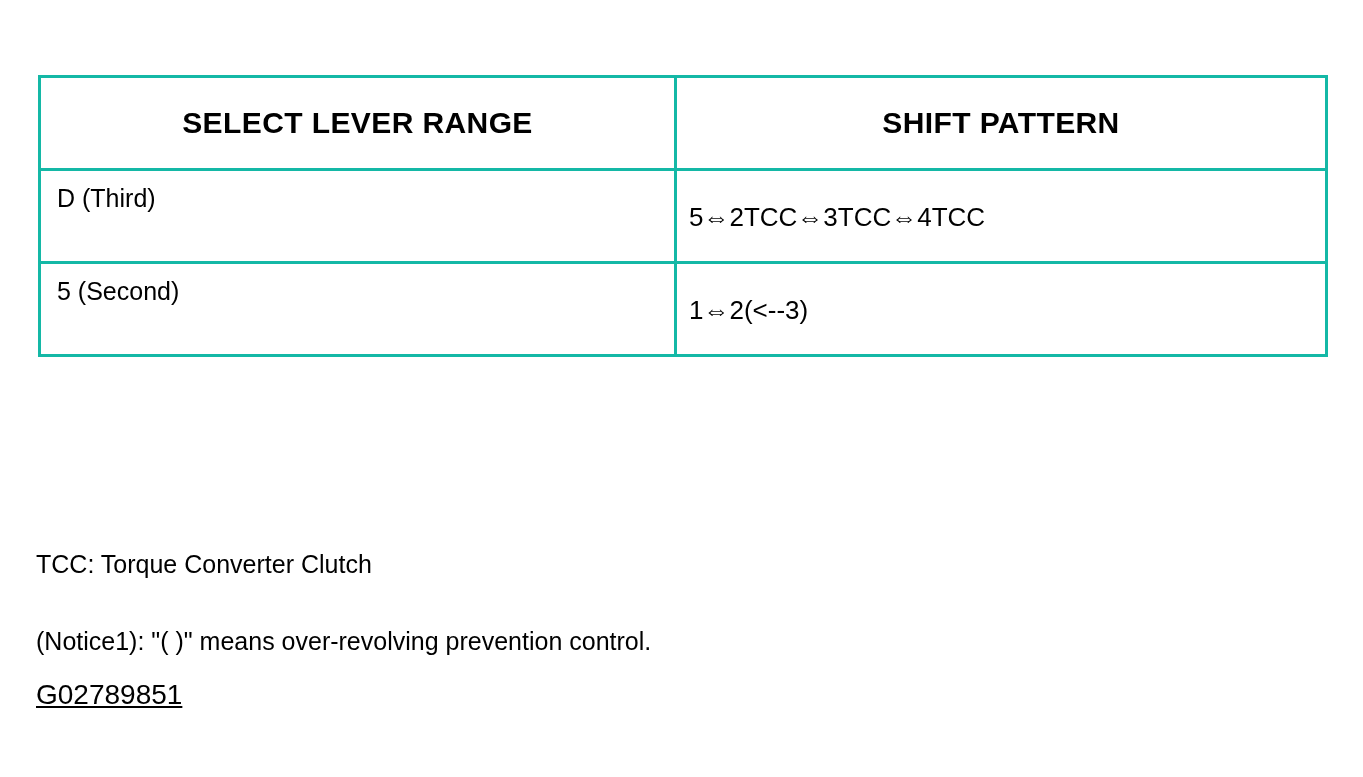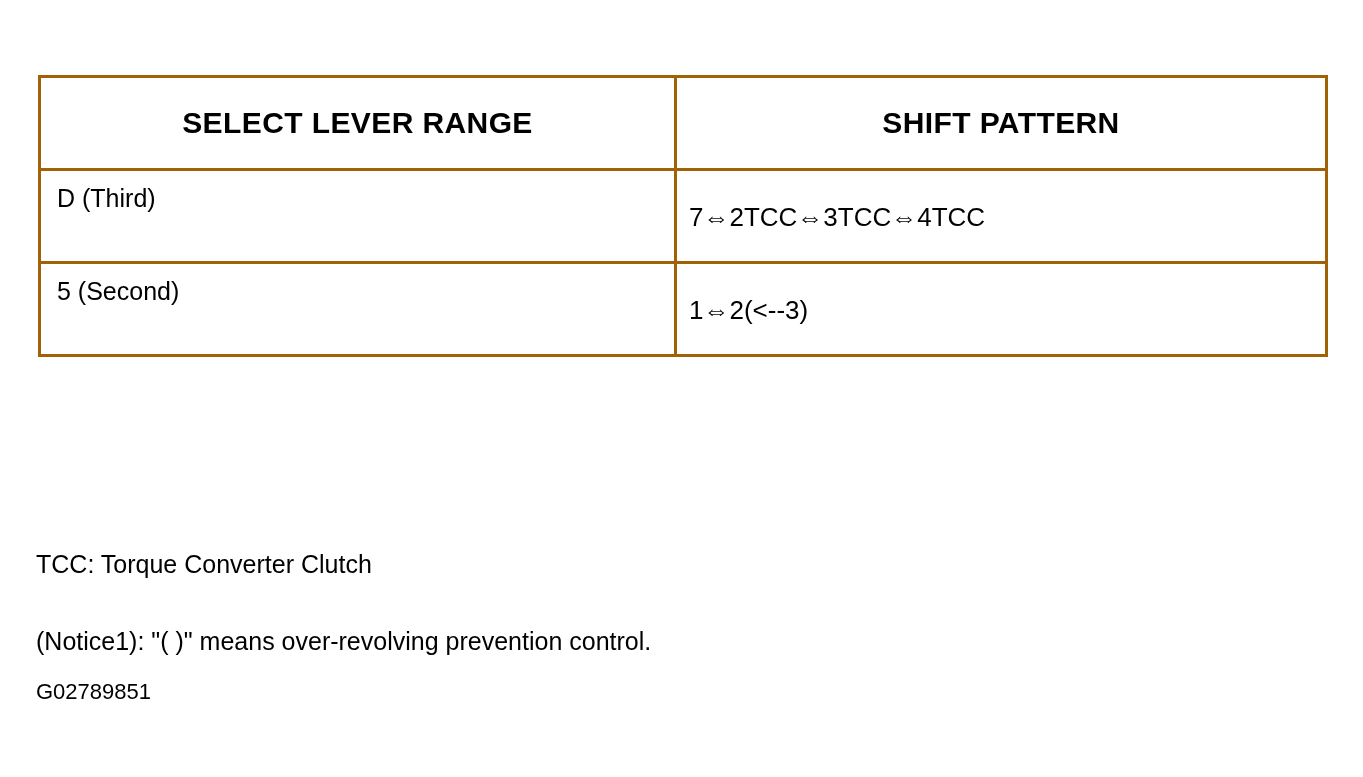--- a/index.html
+++ b/index.html
@@ -24,21 +24,21 @@
   }
   table.shift-table {
     position: absolute;
     left: 38px;
     top: 75px;
     width: 1287px;
     border-collapse: collapse;
     table-layout: fixed;
   }
   table.shift-table td {
-    border: 3px solid #a16207;
+    border: 3px solid #14b8a6;
     vertical-align: top;
     padding: 0;
   }
   .col-left  { width: 636px; }
   .col-right { width: 651px; }
 
   .header-cell {
     height: 90px;
     text-align: center;
     vertical-align: middle !important;
@@ -63,21 +63,21 @@
     white-space: nowrap;
   }
 
   .note {
     position: absolute;
     font-size: 25px;
     white-space: nowrap;
   }
   .note-tcc     { left: 36px; top: 550px; }
   .note-notice  { left: 36px; top: 627px; }
-  .note-code    { left: 36px; top: 679px; font-size: 22px; }
+  .note-code    { left: 36px; top: 679px; font-size: 28px; text-decoration: underline; }
 </style>
 </head>
 <body>
 
 <div class="page">
 
   <table class="shift-table">
     <colgroup>
       <col class="col-left">
       <col class="col-right">
@@ -90,21 +90,21 @@
         <td class="header-cell">
           <span class="header-text">SHIFT PATTERN</span>
         </td>
       </tr>
 
       <tr class="body-row">
         <td>
           <div class="range-text">D (Third)</div>
         </td>
         <td>
-          <div class="pattern-text">7⇔2TCC⇔3TCC⇔4TCC</div>
+          <div class="pattern-text">5⇔2TCC⇔3TCC⇔4TCC</div>
         </td>
       </tr>
 
 
       <tr class="body-row">
         <td>
           <div class="range-text">5 (Second)</div>
         </td>
         <td>
           <div class="pattern-text">1⇔2(&lt;--3)</div>

